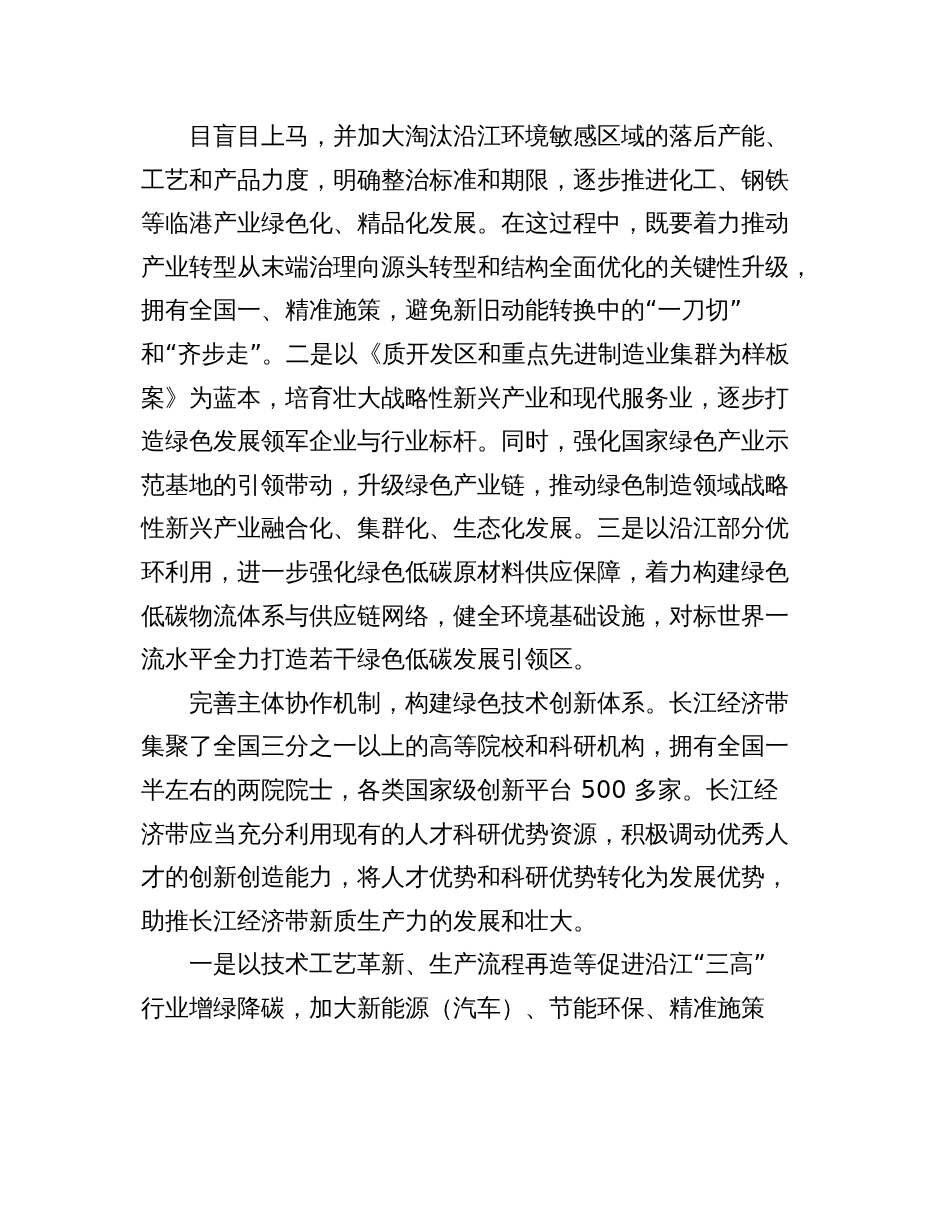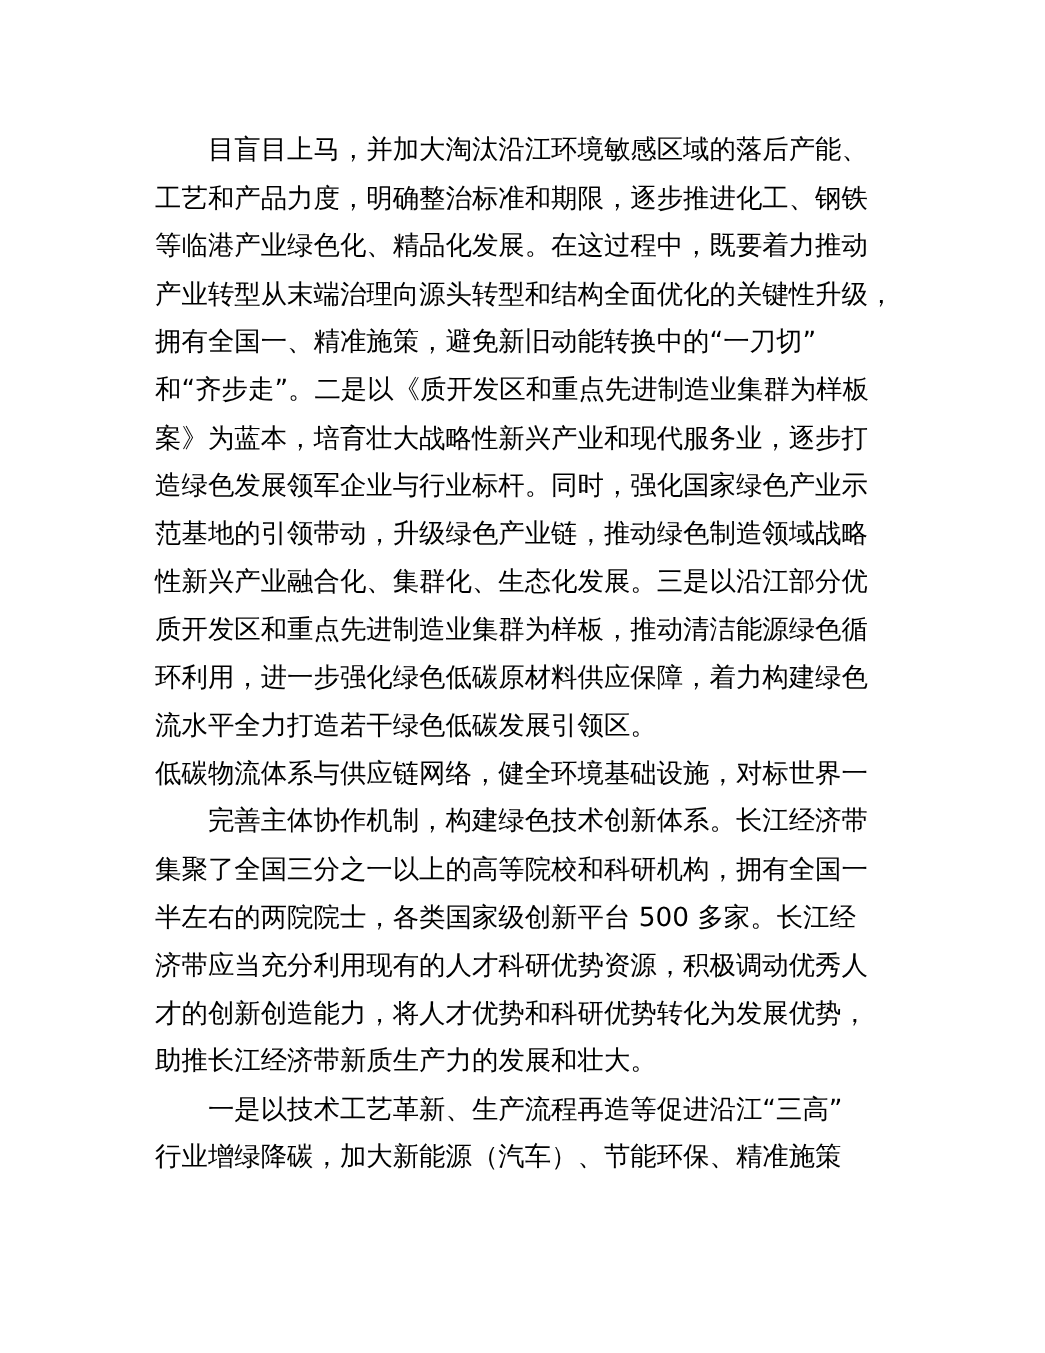--- a/index.html
+++ b/index.html
@@ -28,24 +28,23 @@
       <div class="line indent">目盲目上马，并加大淘汰沿江环境敏感区域的落后产能、</div>
       <div class="line">工艺和产品力度，明确整治标准和期限，逐步推进化工、钢铁</div>
       <div class="line">等临港产业绿色化、精品化发展。在这过程中，既要着力推动</div>
       <div class="line">产业转型从末端治理向源头转型和结构全面优化的关键性升级，</div>
       <div class="line">拥有全国一、精准施策，避免新旧动能转换中的“一刀切”</div>
       <div class="line">和“齐步走”。二是以《质开发区和重点先进制造业集群为样板</div>
       <div class="line">案》为蓝本，培育壮大战略性新兴产业和现代服务业，逐步打</div>
       <div class="line">造绿色发展领军企业与行业标杆。同时，强化国家绿色产业示</div>
       <div class="line">范基地的引领带动，升级绿色产业链，推动绿色制造领域战略</div>
       <div class="line">性新兴产业融合化、集群化、生态化发展。三是以沿江部分优</div>
-      <div class="line">质开发区和重点先进制造业集群为样板，推动清洁能源绿色循</div>
       <div class="line">环利用，进一步强化绿色低碳原材料供应保障，着力构建绿色</div>
+      <div class="line">低碳物流体系与供应链网络，健全环境基础设施，对标世界一</div>
       <div class="line">流水平全力打造若干绿色低碳发展引领区。</div>
-      <div class="line">低碳物流体系与供应链网络，健全环境基础设施，对标世界一</div>
     </div>
 
     <div>
       <div class="line indent">完善主体协作机制，构建绿色技术创新体系。长江经济带</div>
       <div class="line">集聚了全国三分之一以上的高等院校和科研机构，拥有全国一</div>
       <div class="line">半左右的两院院士，各类国家级创新平台 500 多家。长江经</div>
       <div class="line">济带应当充分利用现有的人才科研优势资源，积极调动优秀人</div>
       <div class="line">才的创新创造能力，将人才优势和科研优势转化为发展优势，</div>
       <div class="line">助推长江经济带新质生产力的发展和壮大。</div>
     </div>

